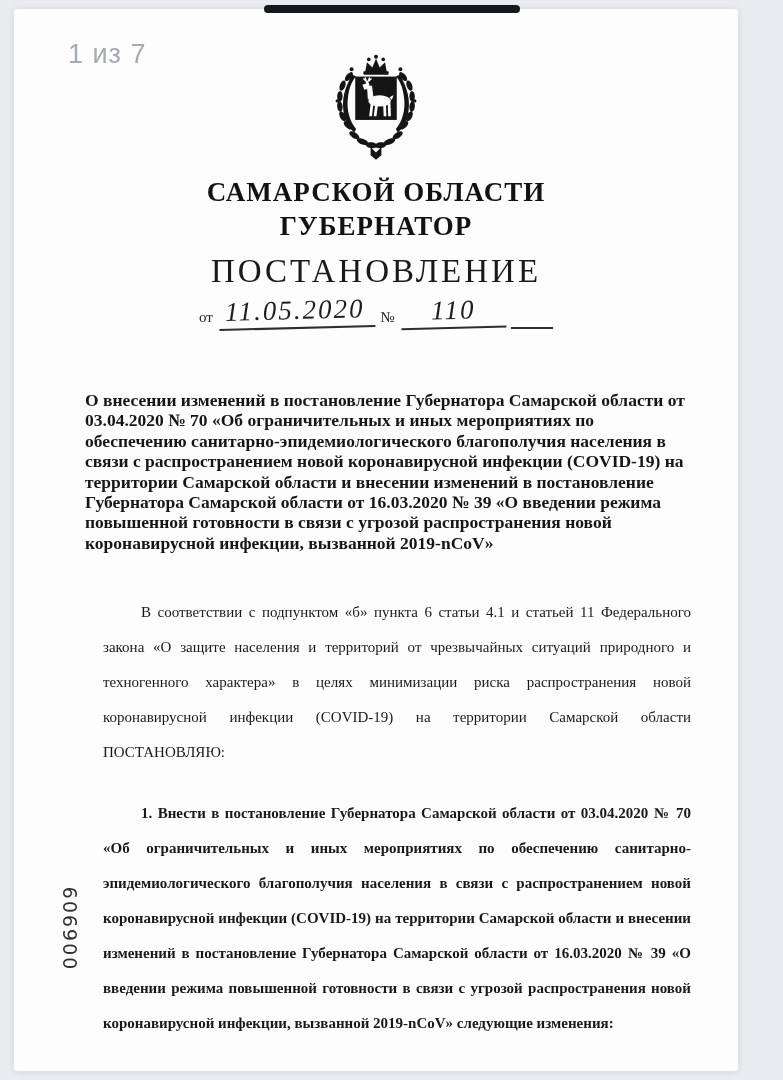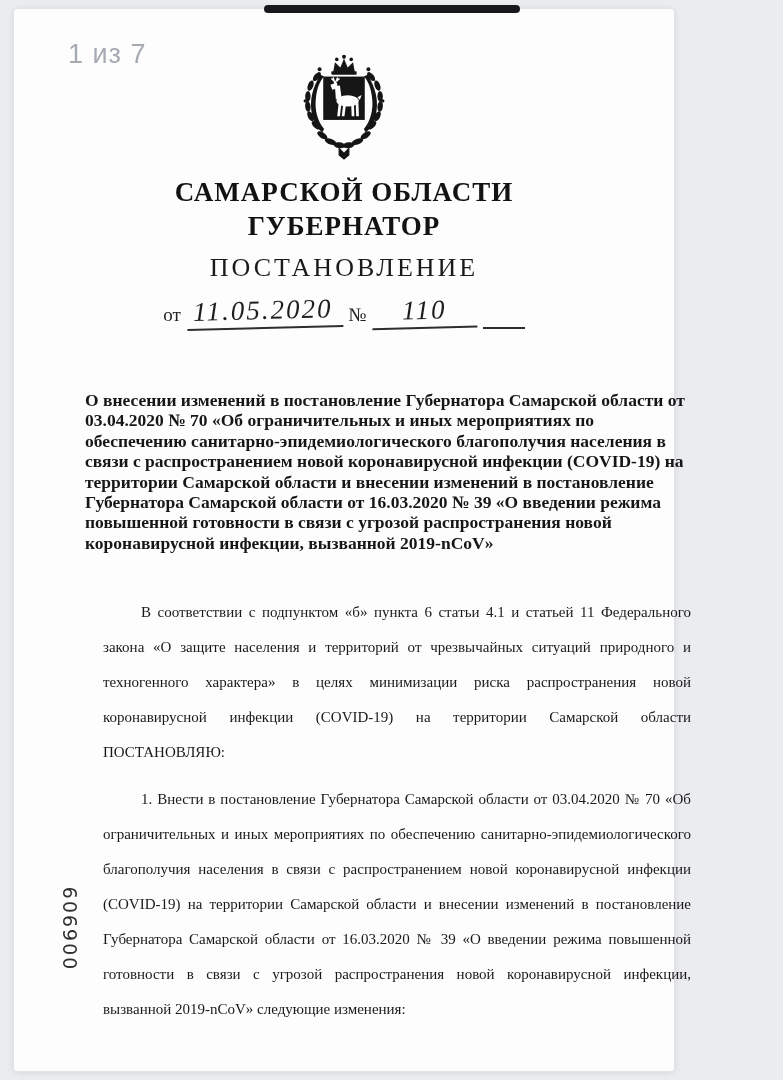--- a/index.html
+++ b/index.html
@@ -8,69 +8,69 @@
     background:#ebecef;
     overflow:hidden;
     font-family:"Liberation Serif",serif;
     position:relative;
   }
   .top-pill{
     position:absolute;left:264px;top:5px;width:256px;height:8px;
     background:#17181b;border-radius:4px;z-index:5;
   }
   .page{
-    position:absolute;left:14px;top:9px;width:660px;height:1062px;
+    position:absolute;left:14px;top:9px;width:724px;height:1062px;
     background:#fdfdfd;border-radius:3px;
     box-shadow:0 0 0 1px #e2e3e7,0 1px 7px rgba(55,58,70,.14);
   }
   .page-counter{
     position:absolute;left:54px;top:30px;
     font-family:"Liberation Sans",sans-serif;
     font-size:27px;color:#a5aab3;letter-spacing:1px;
   }
   .crest{
     position:absolute;left:50%;top:44px;transform:translateX(-50%);
     width:112px;height:114px;
   }
   .org-name{
     position:absolute;left:0;right:0;top:166px;
     text-align:center;color:#121212;
     font-weight:bold;font-size:27px;line-height:34px;letter-spacing:1px;
   }
   .doc-type{
     position:absolute;left:0;right:0;top:244px;
     text-align:center;color:#1a1a1a;
-    font-size:26px;letter-spacing:3px;font-weight:normal;
+    font-size:33px;letter-spacing:3px;font-weight:normal;
   }
   .date-line{
     position:absolute;left:0;right:0;top:286px;
     display:flex;justify-content:center;align-items:flex-end;gap:6px;
     color:#222;
   }
-  .date-line .small{font-size:19px;padding-bottom:3px;}
+  .date-line .small{font-size:15px;padding-bottom:3px;}
   .hw{
     font-style:italic;font-size:27px;letter-spacing:2px;color:#1e1e1e;
     transform:rotate(-1.5deg);
   }
   .u{border-bottom:2px solid #2e2e2e;}
   .u-date{padding:0 10px 1px 6px;}
   .u-num{padding:0 30px 1px 30px;}
   .tail{width:42px;height:3px;border-bottom:2px solid #2e2e2e;margin-bottom:0;}
   .doc-title{
     position:absolute;left:71px;top:381px;width:610px;
     text-align:left;font-weight:bold;color:#161616;
     font-size:17.5px;line-height:20.4px;
   }
   .doc-body{
     position:absolute;left:89px;top:586px;width:588px;
     color:#191919;font-size:15px;line-height:35px;
     text-align:justify;
   }
   .doc-body p{margin:0;text-indent:38px;}
-  .doc-body p + p{margin-top:12px;}
+  .doc-body p + p{margin-top:26px;font-weight:bold;}
   .stamp{
     position:absolute;left:7px;top:906px;width:100px;height:24px;
     transform:rotate(-90deg);
     font-family:"DejaVu Sans",sans-serif;
     font-size:19px;letter-spacing:2px;color:#2f2f2f;
     text-align:center;
   }
 </style>
 </head>
 <body>

